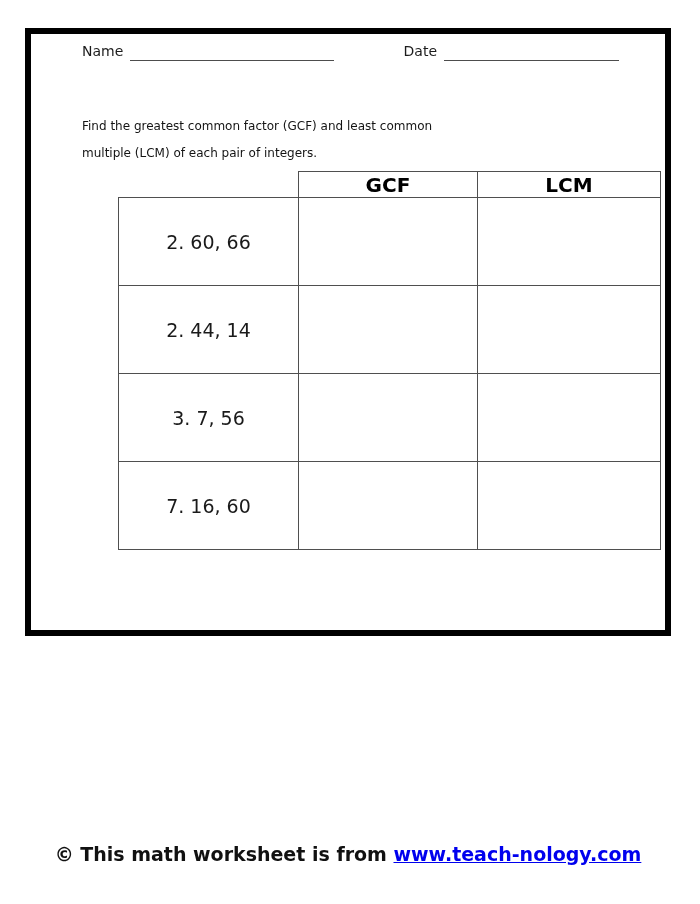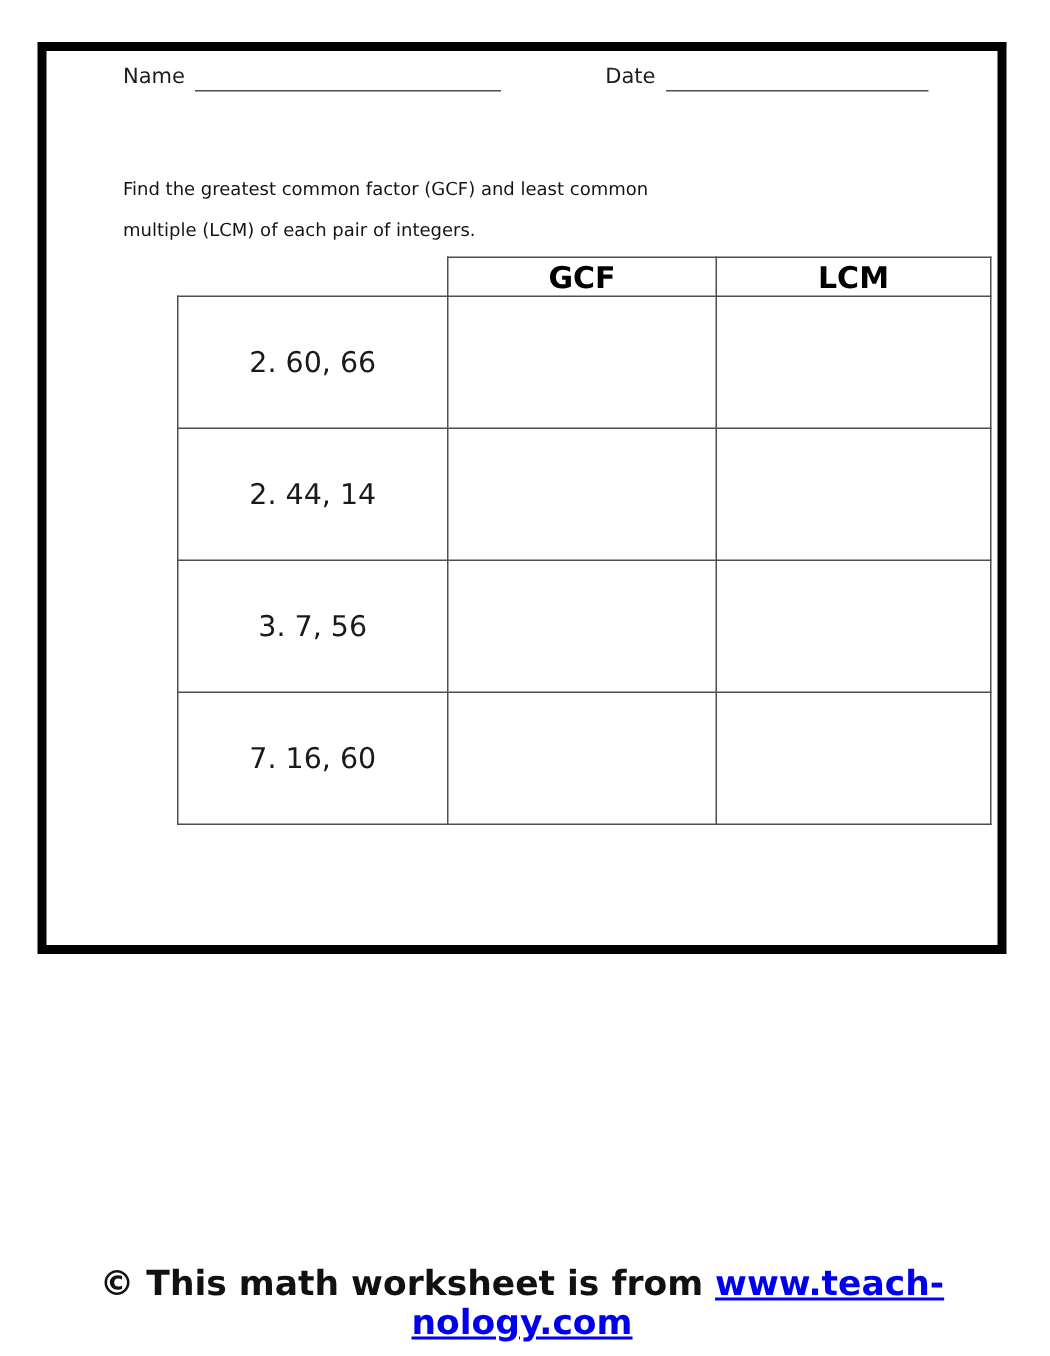--- a/index.html
+++ b/index.html
@@ -102,21 +102,21 @@
     font-size: 19px;
     color: #1a1a1a;
   }
   
   .footer {
     position: absolute;
     top: 809px;
     left: 0;
     width: 100%;
     text-align: center;
-    font-size: 23px;
+    font-size: 19px;
     font-weight: bold;
     color: #111111;
   }
   .footer a {
     text-decoration: underline;
     font-weight: bold;
   }
 </style>
 </head>
 <body>

